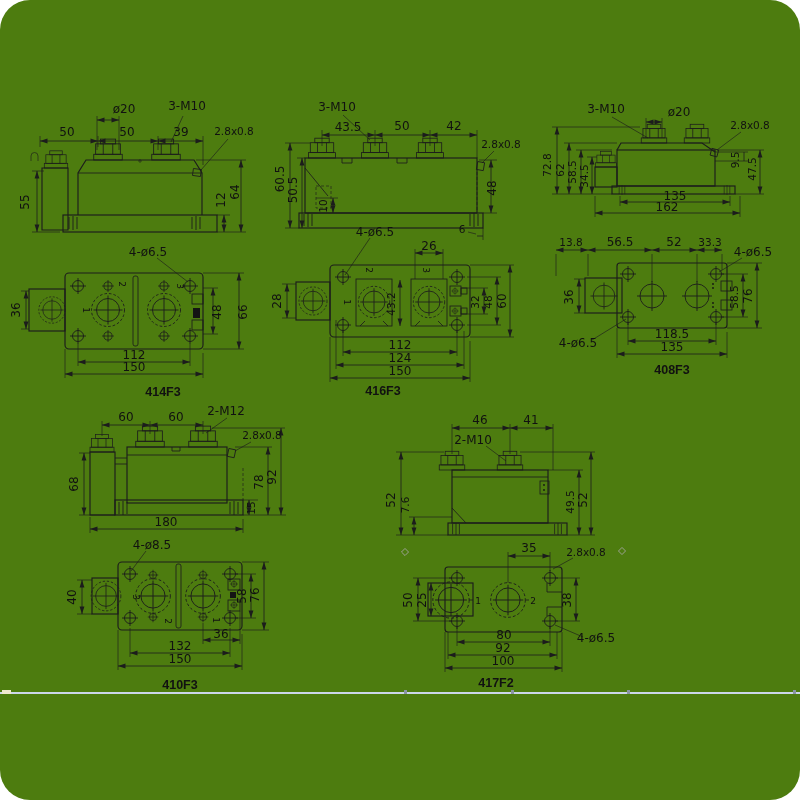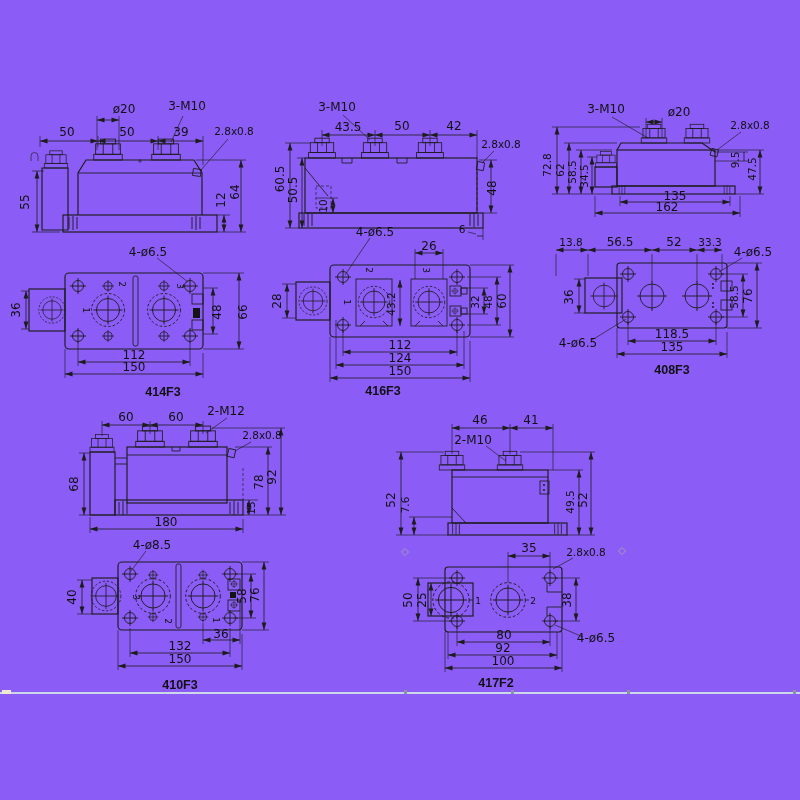--- a/index.html
+++ b/index.html
@@ -1,16 +1,16 @@
 <!DOCTYPE html>
 <html><head>
 <meta charset="utf-8">
 <style>
   html,body{margin:0;padding:0;background:#fff;}
-  #page{position:relative;width:800px;height:800px;background:#8b5cf6;overflow:hidden;}
+  #page{position:relative;width:800px;height:800px;background:#4d7c0f;overflow:hidden;border-radius:30px;}
   svg{position:absolute;left:0;top:0;}
   svg text{font-family:"DejaVu Sans",sans-serif;font-size:12px;fill:#111;text-anchor:middle;}
   svg text.sm{font-size:10.5px;}
   svg text.tn{font-size:9px;}
   svg text.lb{font-weight:bold;font-size:12.5px;font-family:"Liberation Sans",sans-serif;}
   .o{fill:none;stroke:#1c1c1c;stroke-width:1.15;}
   .o2{fill:none;stroke:#1c1c1c;stroke-width:0.85;}
   .d{fill:none;stroke:#1c1c1c;stroke-width:0.65;}
   .dim{fill:none;stroke:#1c1c1c;stroke-width:0.8;}
   .u{stroke:#1c1c1c;fill:none;stroke-width:0.9;}

